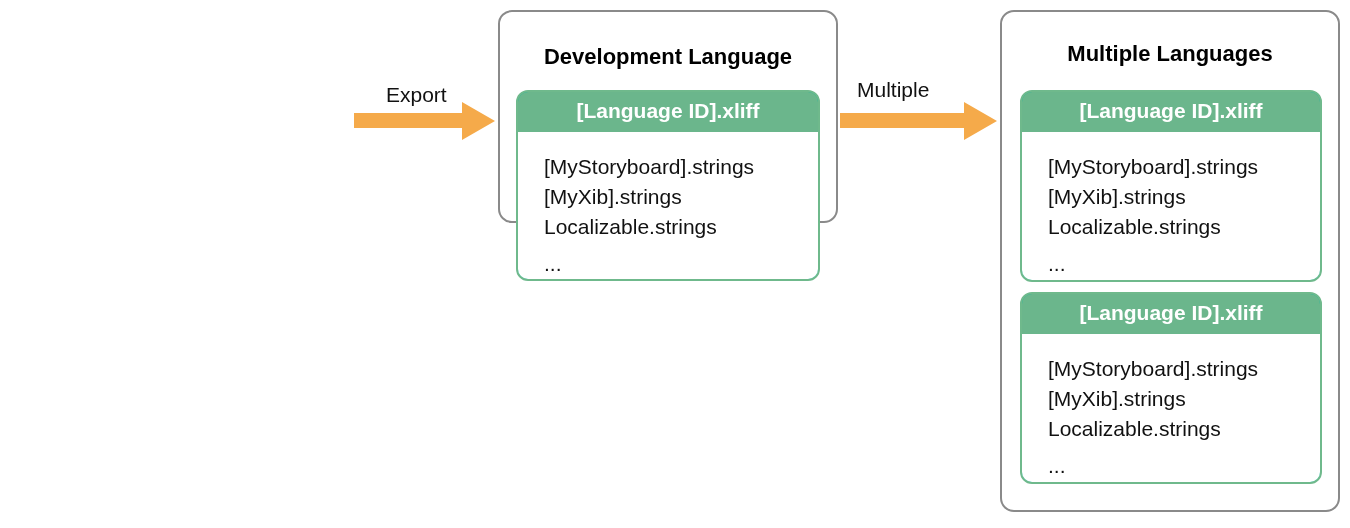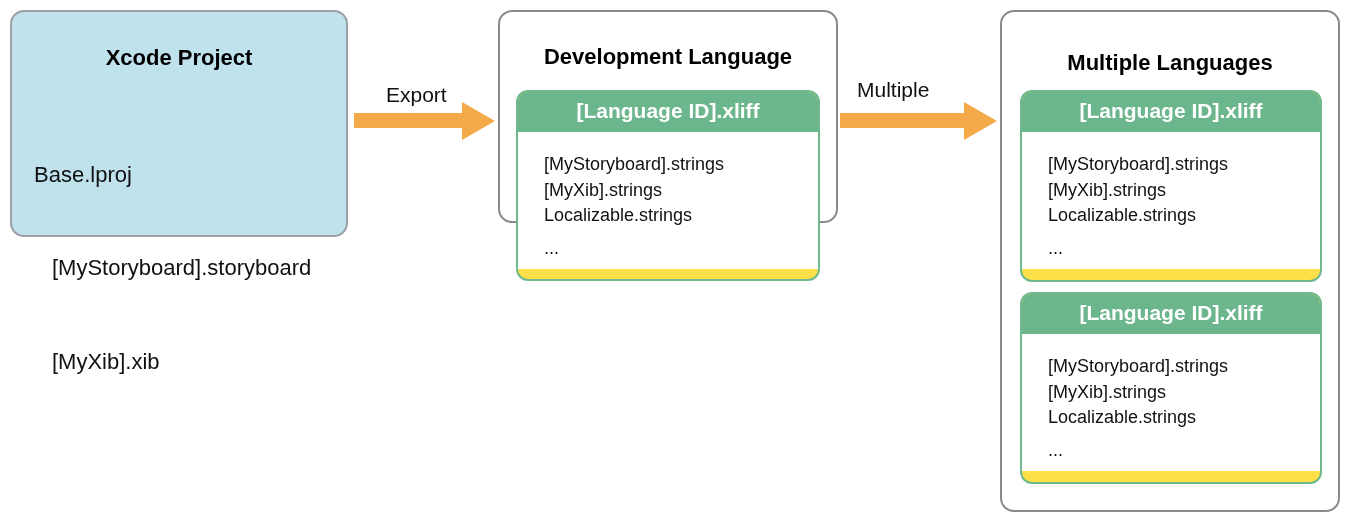--- a/index.html
+++ b/index.html
@@ -58,36 +58,36 @@
     display: block;
     height: 6px;
   }
 
   
   .xcard {
     position: absolute;
     box-sizing: border-box;
     border: 2px solid #6fb98c;
     border-radius: 12px;
-    background: #fde047;
+    background: #14b8a6;
     overflow: hidden;
   }
   .xcard-header {
     background: #6bb68c;
     color: #ffffff;
     font-size: 21px;
     font-weight: bold;
     text-align: center;
     padding: 7px 4px 9px 4px;
     line-height: 1.15;
   }
   .xcard-body {
     background: #ffffff;
     padding: 20px 7px 8px 26px;
-    font-size: 18px;
+    font-size: 21px;
     color: #111111;
     line-height: 1.42;
   }
   .xcard-body .line {
     display: block;
     white-space: pre;
   }
   .xcard-body .spacer {
     display: block;
     height: 7px;
@@ -102,30 +102,20 @@
     font-size: 21px;
     color: #111111;
     white-space: nowrap;
   }
 </style>
 </head>
 <body>
 
 <div class="stage">
 
-  <div class="panel blue" style="left:10px; top:10px; width:338px; height:227px;">
-    <div class="panel-title" style="margin-top:34px;">Xcode Project</div>
-    <div class="filelist" style="margin-top:26px; padding-left:22px;">
-      <span class="line">Base.lproj</span>
-      <span class="indent">[MyStoryboard].storyboard</span>
-      <span class="indent">[MyXib].xib</span>
-      <span class="spacer"></span>
-      <span class="indent">...</span>
-    </div>
-  </div>
 
   <div class="arrow-label" style="left:386px; top:83px;">Export</div>
   <svg class="arrow" style="left:354px; top:100px;" width="142" height="42" viewBox="0 0 142 42">
     <path d="M0 13 L108 13 L108 2 L141 21 L108 40 L108 28 L0 28 Z" fill="#f5aa4a"></path>
   </svg>
 
   <div class="panel" style="left:498px; top:10px; width:340px; height:213px;">
     <div class="panel-title" style="margin-top:33px;">Development Language</div>
 
     <div class="xcard" style="left:16px; top:78px; width:304px; height:191px;">
@@ -139,21 +129,21 @@
       </div>
     </div>
   </div>
 
   <div class="arrow-label" style="left:857px; top:78px;">Multiple</div>
   <svg class="arrow" style="left:840px; top:100px;" width="158" height="42" viewBox="0 0 158 42">
     <path d="M0 13 L124 13 L124 2 L157 21 L124 40 L124 28 L0 28 Z" fill="#f5aa4a"></path>
   </svg>
 
   <div class="panel" style="left:1000px; top:10px; width:340px; height:502px;">
-    <div class="panel-title" style="margin-top:39px;">Multiple Languages</div>
+    <div class="panel-title" style="margin-top:30px;">Multiple Languages</div>
 
     <div class="xcard" style="left:18px; top:78px; width:302px; height:192px;">
       <div class="xcard-header">[Language ID].xliff</div>
       <div class="xcard-body">
         <span class="line">[MyStoryboard].strings</span>
         <span class="line">[MyXib].strings</span>
         <span class="line">Localizable.strings</span>
         <span class="spacer"></span>
         <span class="line">...</span>
       </div>

